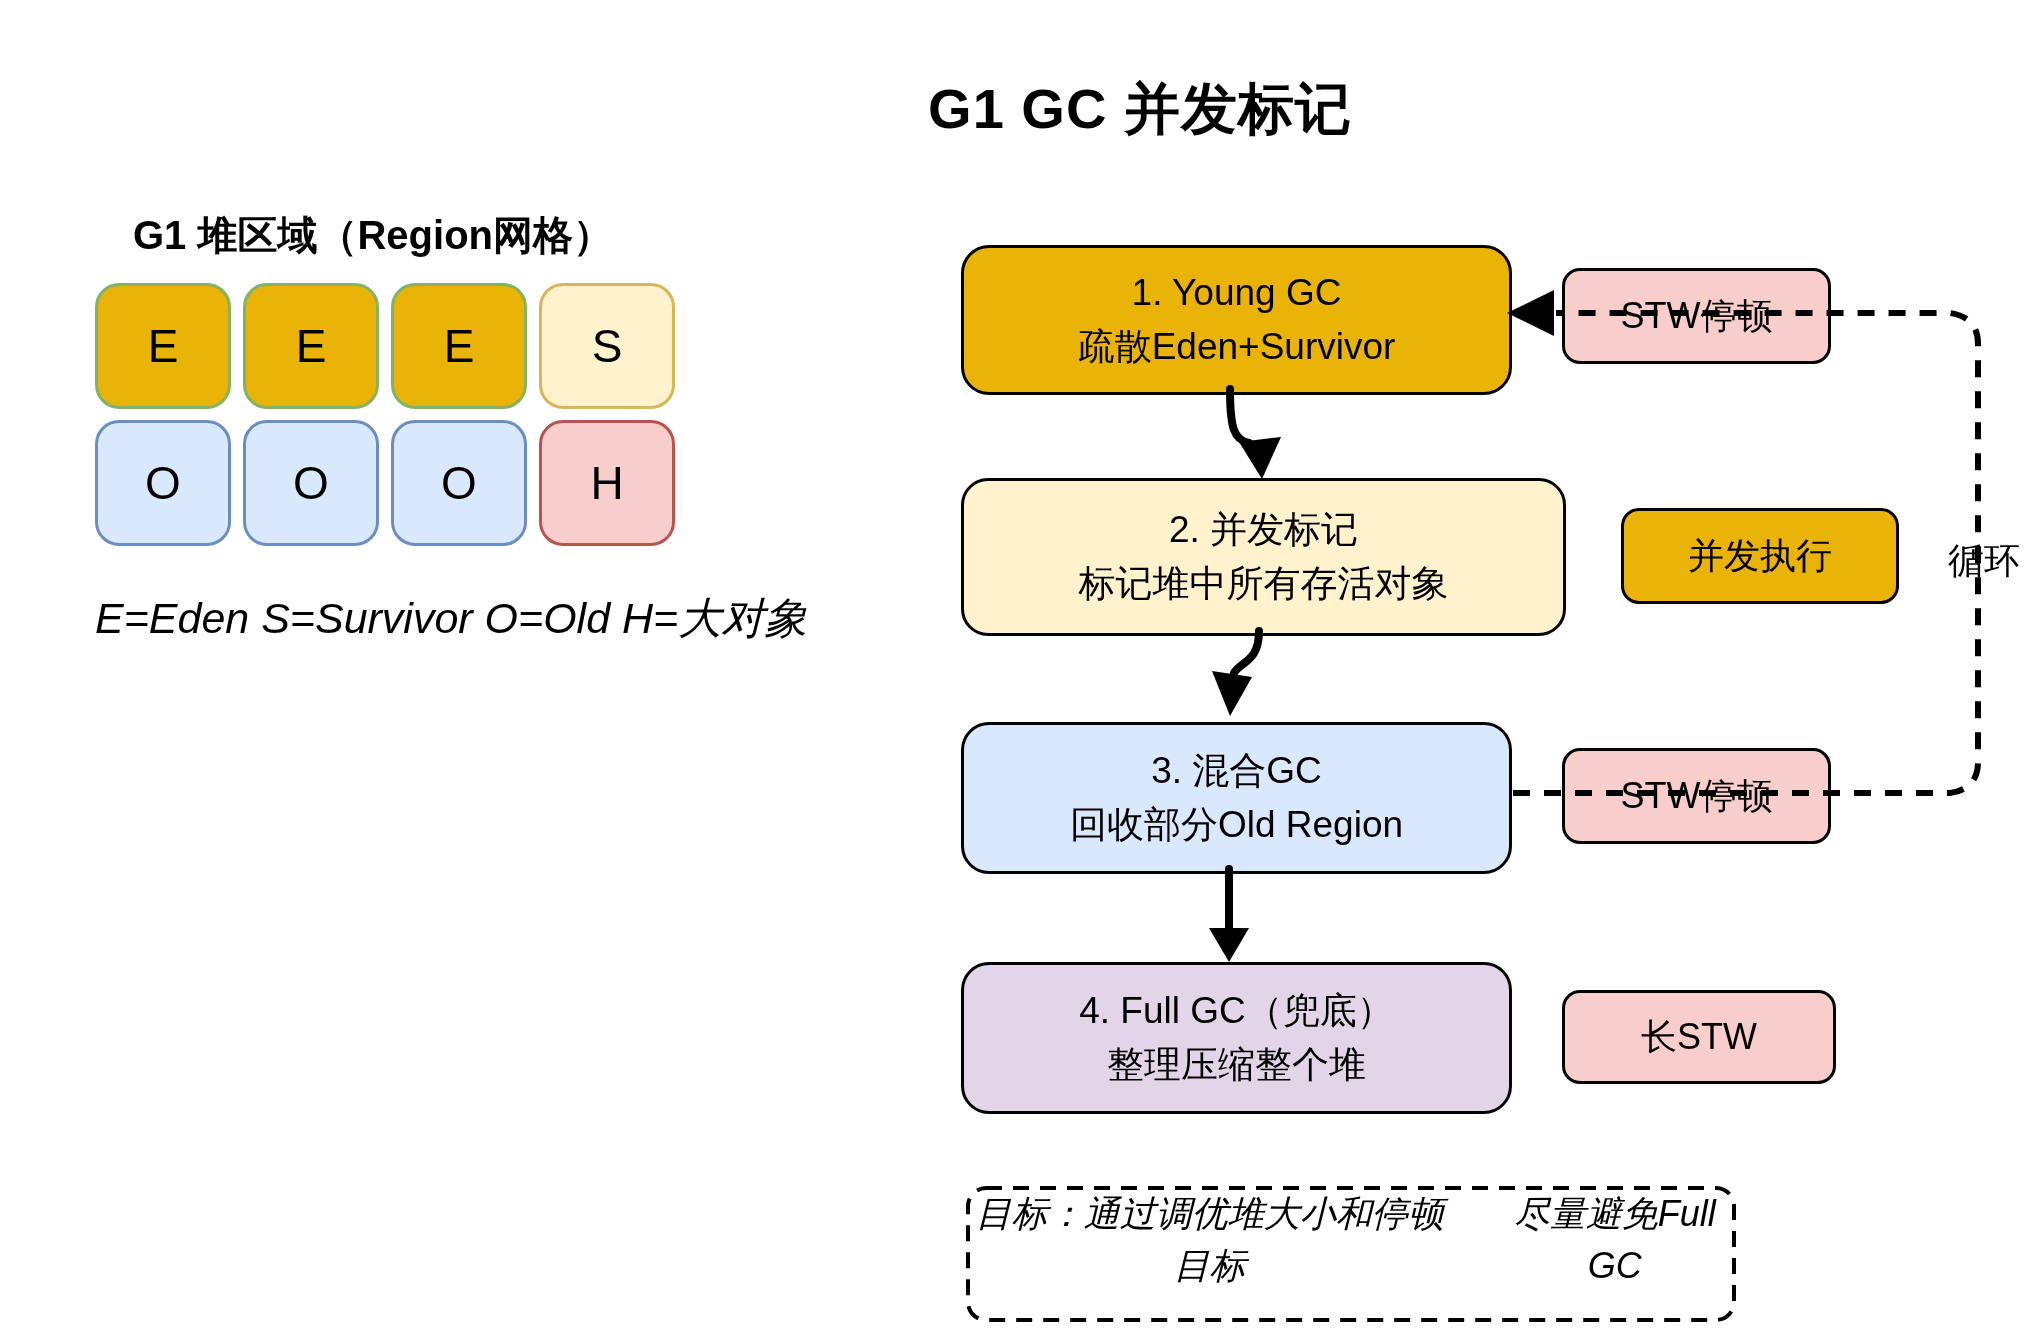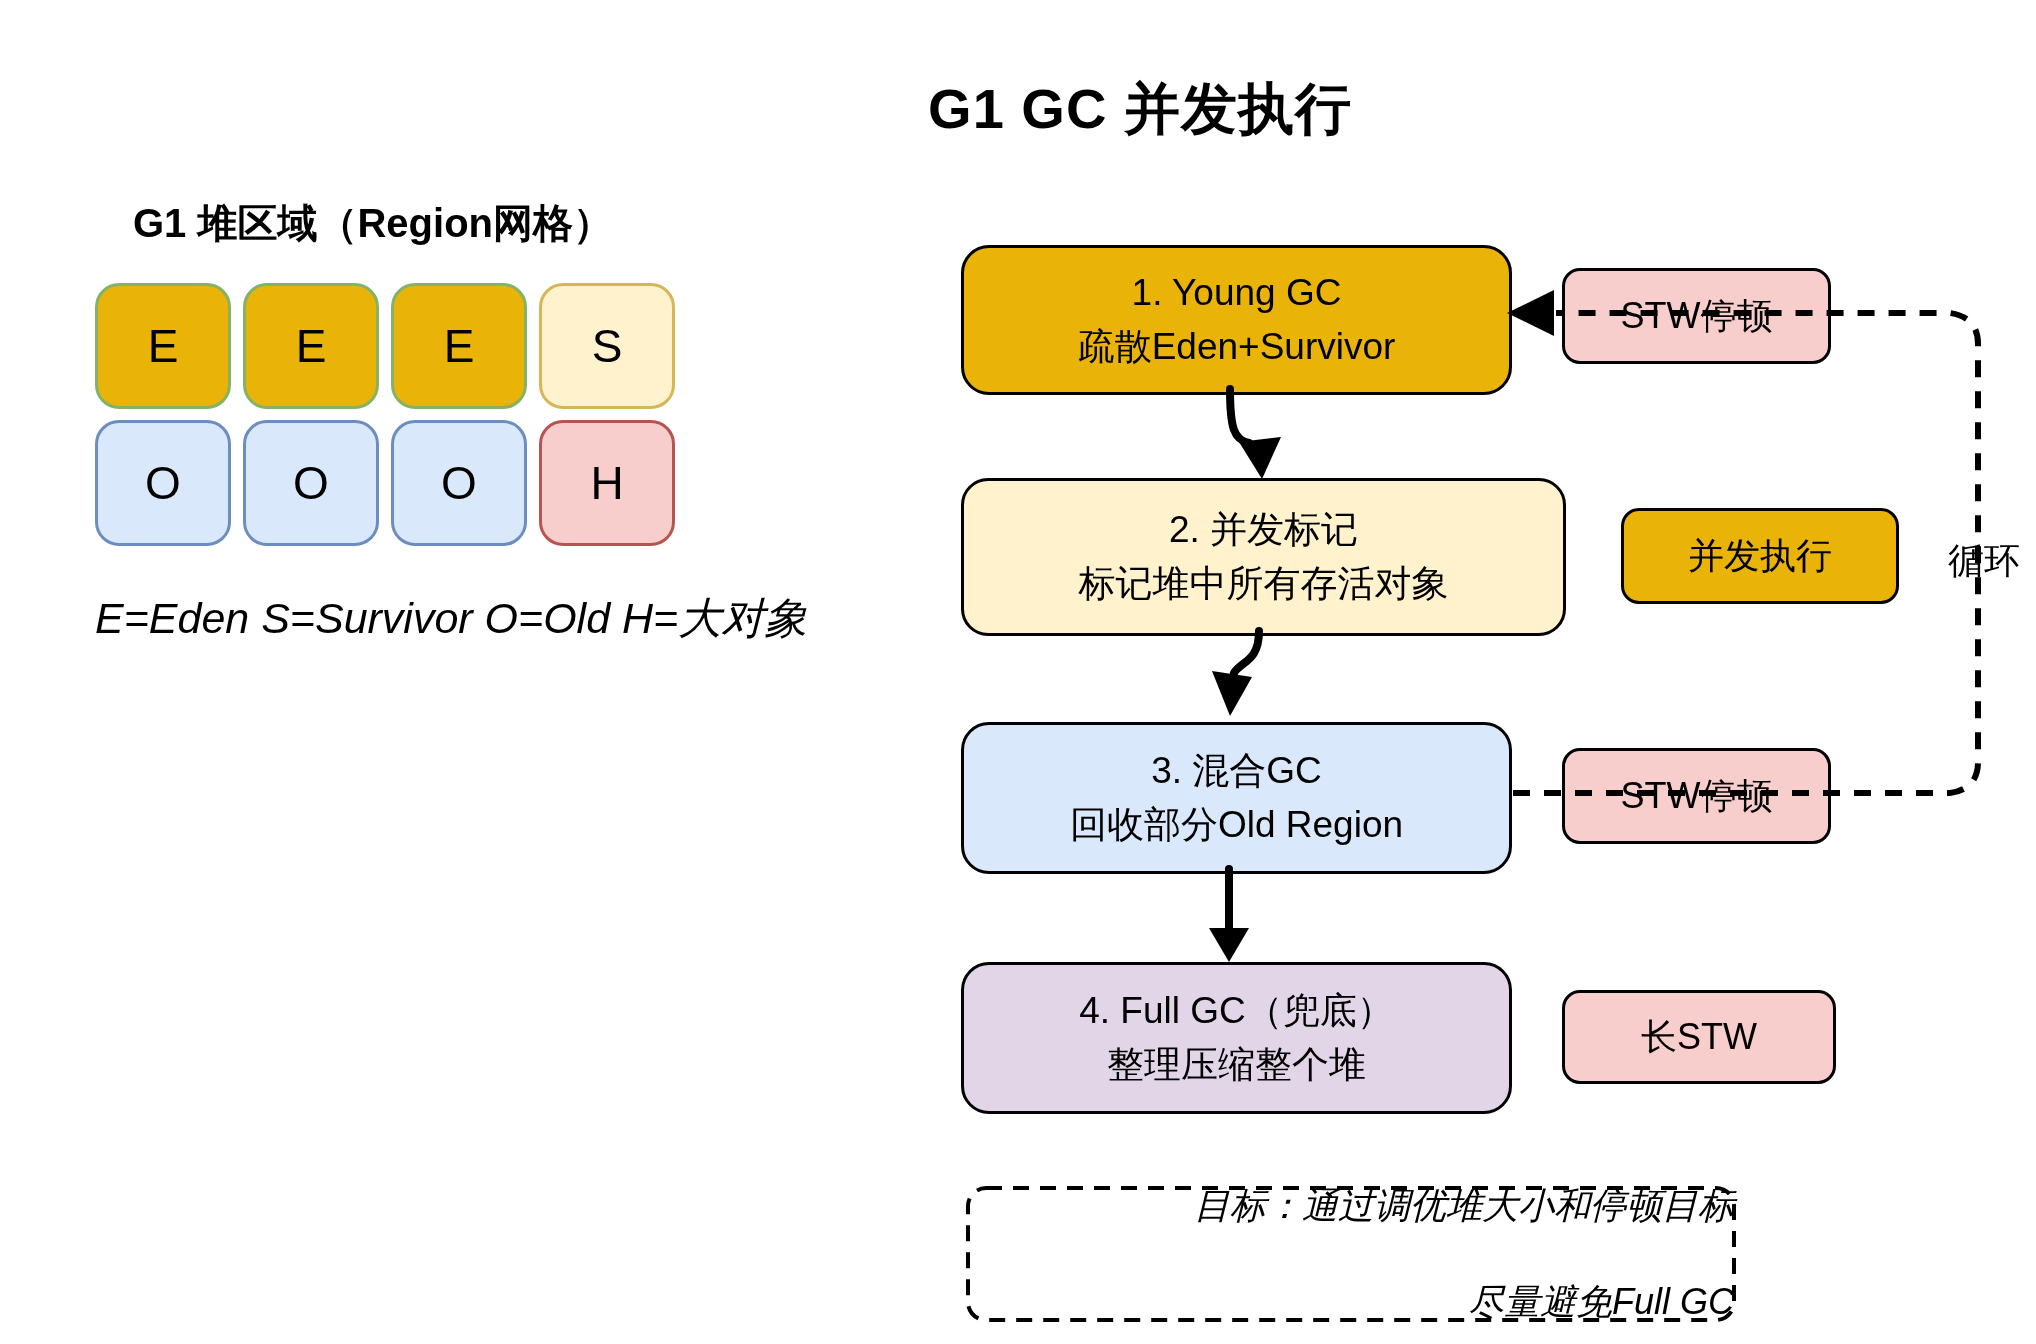--- a/index.html
+++ b/index.html
@@ -11,21 +11,21 @@
     color:#000;
     overflow:hidden;
   }
   .abs{position:absolute;}
   
   .title{
     left:1140px;top:72px;transform:translateX(-50%);
     font-size:56px;font-weight:bold;letter-spacing:1px;white-space:nowrap;
   }
   .heap-heading{
-    left:133px;top:196px;font-size:40px;font-weight:bold;white-space:nowrap;
+    left:133px;top:208px;font-size:40px;font-weight:bold;white-space:nowrap;
   }
   .heap-legend{
     left:95px;top:590px;font-size:43px;font-style:italic;white-space:nowrap;
   }
   
   .cell{
     width:130px;height:120px;border-radius:24px;border:3px solid;
     display:flex;align-items:center;justify-content:center;
     font-size:46px;
   }
@@ -44,36 +44,36 @@
     border-radius:18px;border:3px solid;
     display:flex;align-items:center;justify-content:center;
     font-size:36px;z-index:1;white-space:nowrap;
   }
   
   .loop-label{
     left:1948px;top:537px;font-size:36px;z-index:6;white-space:nowrap;
   }
   .goal-text{
     left:968px;top:1188px;width:766px;height:132px;
-    display:flex;flex-direction:column;align-items:flex-end;justify-content:center;
+    display:flex;flex-direction:row;align-items:flex-start;justify-content:center;
     font-size:36px;font-style:italic;line-height:1.45;text-align:center;z-index:2;gap:44px;
   }
   .watermark{
     right:10px;top:1283px;font-size:30px;font-weight:bold;
     color:#c7c7c7;z-index:7;white-space:nowrap;
     text-shadow:2px 2px 0 #ffffff,-2px -2px 0 #ffffff,2px -2px 0 #ffffff,-2px 2px 0 #ffffff,3px 3px 2px #ffffff;
   }
   svg.overlay{position:absolute;left:0;top:0;z-index:5;pointer-events:none;}
 </style>
 </head>
 <body>
 
 <div id="canvas">
 
-  <div class="abs title">G1 GC 并发执行</div>
+  <div class="abs title">G1 GC 并发标记</div>
 
   <div class="abs heap-heading">G1 堆区域（Region网格）</div>
 
   <div class="abs cell eden" style="left:95px;top:283px;">
       <span>E</span>
     </div>
   <div class="abs cell eden" style="left:243px;top:283px;">
       <span>E</span>
     </div>
   <div class="abs cell eden" style="left:391px;top:283px;">

